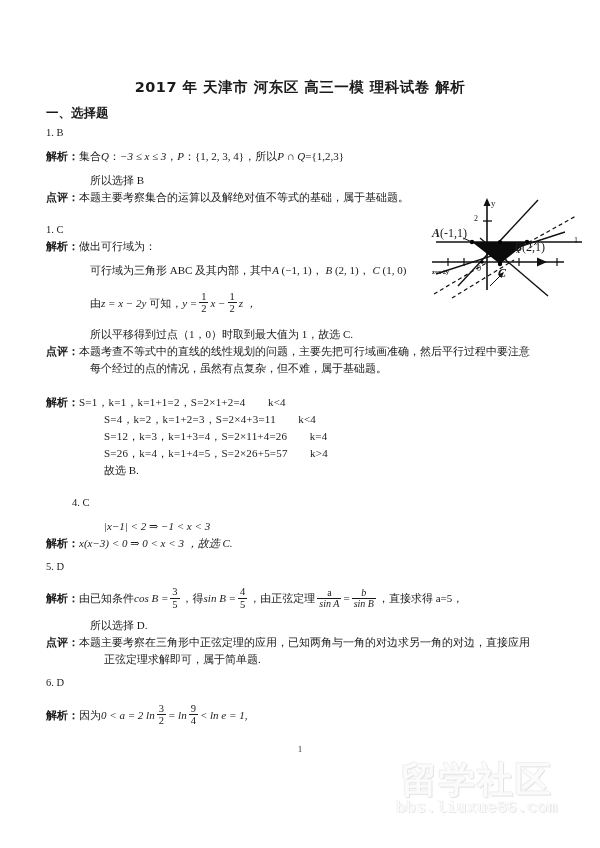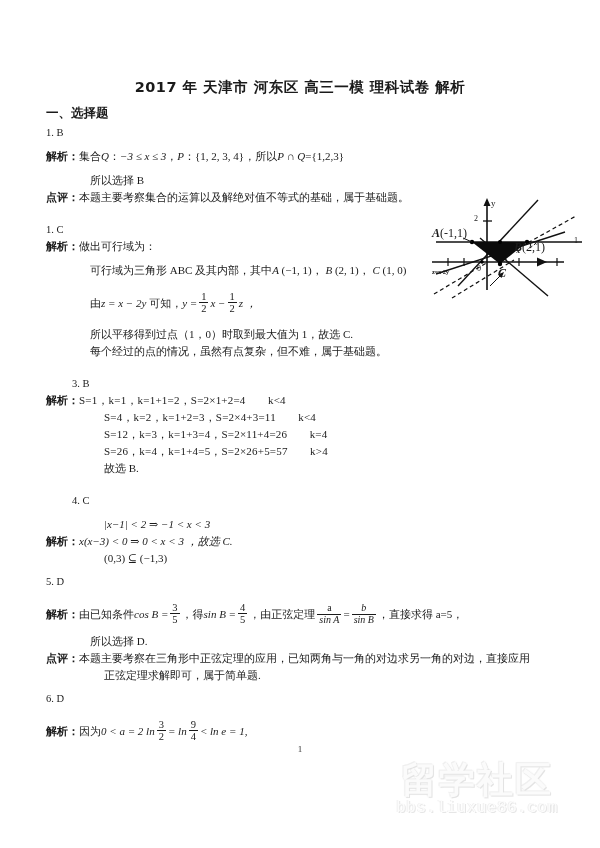--- a/index.html
+++ b/index.html
@@ -162,46 +162,47 @@
       <div class="gap-s"></div>
       <div class="line indent2">
         <span>可行域为三角形 ABC 及其内部，其中</span><span class="it">A</span> <span>(−1, 1)</span><span>，</span> <span class="it">B</span> <span>(2, 1)</span><span>，</span> <span class="it">C</span> <span>(1, 0)</span>
       </div>
       <div class="gap-m"></div>
       <div class="line indent2">
         <span>由</span><span class="it">z = x − 2y</span> <span>可知，</span><span class="it">y =</span><span class="frac big"><span class="num">1</span><span class="den">2</span></span><span class="it">x −</span><span class="frac big"><span class="num">1</span><span class="den">2</span></span><span class="it">z ，</span>
       </div>
       <div class="gap-m"></div>
       <div class="line indent2">所以平移得到过点（1，0）时取到最大值为 1，故选 C.</div>
+      <div class="wrapline">
+        <span class="lbl">点评：</span><span>本题考查不等式中的直线的线性规划的问题，主要先把可行域画准确，然后平行过程中要注意</span>
+      </div>
       <div class="wrapline indent2">每个经过的点的情况，虽然有点复杂，但不难，属于基础题。</div>
     </div>
 
     <div class="gap-l"></div>
 
     <div class="blk">
-      <div class="qnum indent1">3.  B</div>
       <div class="line">
         <span class="lbl">解析：</span><span class="mono-ish">S=1，k=1，k=1+1=2，S=2×1+2=4　　k&lt;4</span>
       </div>
       <div class="line indent3 mono-ish">S=4，k=2，k=1+2=3，S=2×4+3=11　　k&lt;4</div>
       <div class="line indent3 mono-ish">S=12，k=3，k=1+3=4，S=2×11+4=26　　k=4</div>
       <div class="line indent3 mono-ish">S=26，k=4，k=1+4=5，S=2×26+5=57　　k&gt;4</div>
       <div class="line indent3">故选 B.</div>
     </div>
 
     <div class="gap-l"></div>
 
     <div class="blk">
       <div class="qnum indent1">4.  C</div>
       <div class="gap-s"></div>
       <div class="line indent3 it">|x−1| &lt; 2 ⇒ −1 &lt; x &lt; 3</div>
       <div class="line">
         <span class="lbl">解析：</span><span class="it">x(x−3) &lt; 0 ⇒ 0 &lt; x &lt; 3 ，故选 C.</span>
       </div>
-      <div class="line indent3">(0,3) ⊆ (−1,3)</div>
     </div>
 
     <div class="gap-s"></div>
 
     <div class="blk">
       <div class="qnum">5. D</div>
       <div class="gap-m"></div>
       <div class="line">
         <span class="lbl">解析：</span><span>由已知条件</span><span class="it">cos B  =</span><span class="frac big"><span class="num">3</span><span class="den">5</span></span><span>，得</span><span class="it">sin B  =</span><span class="frac big"><span class="num">4</span><span class="den">5</span></span><span>，由正弦定理</span><span class="frac"><span class="num">a</span><span class="den it">sin A</span></span><span>=</span><span class="frac"><span class="num it">b</span><span class="den it">sin B</span></span><span>，直接求得 a=5，</span>
       </div>

